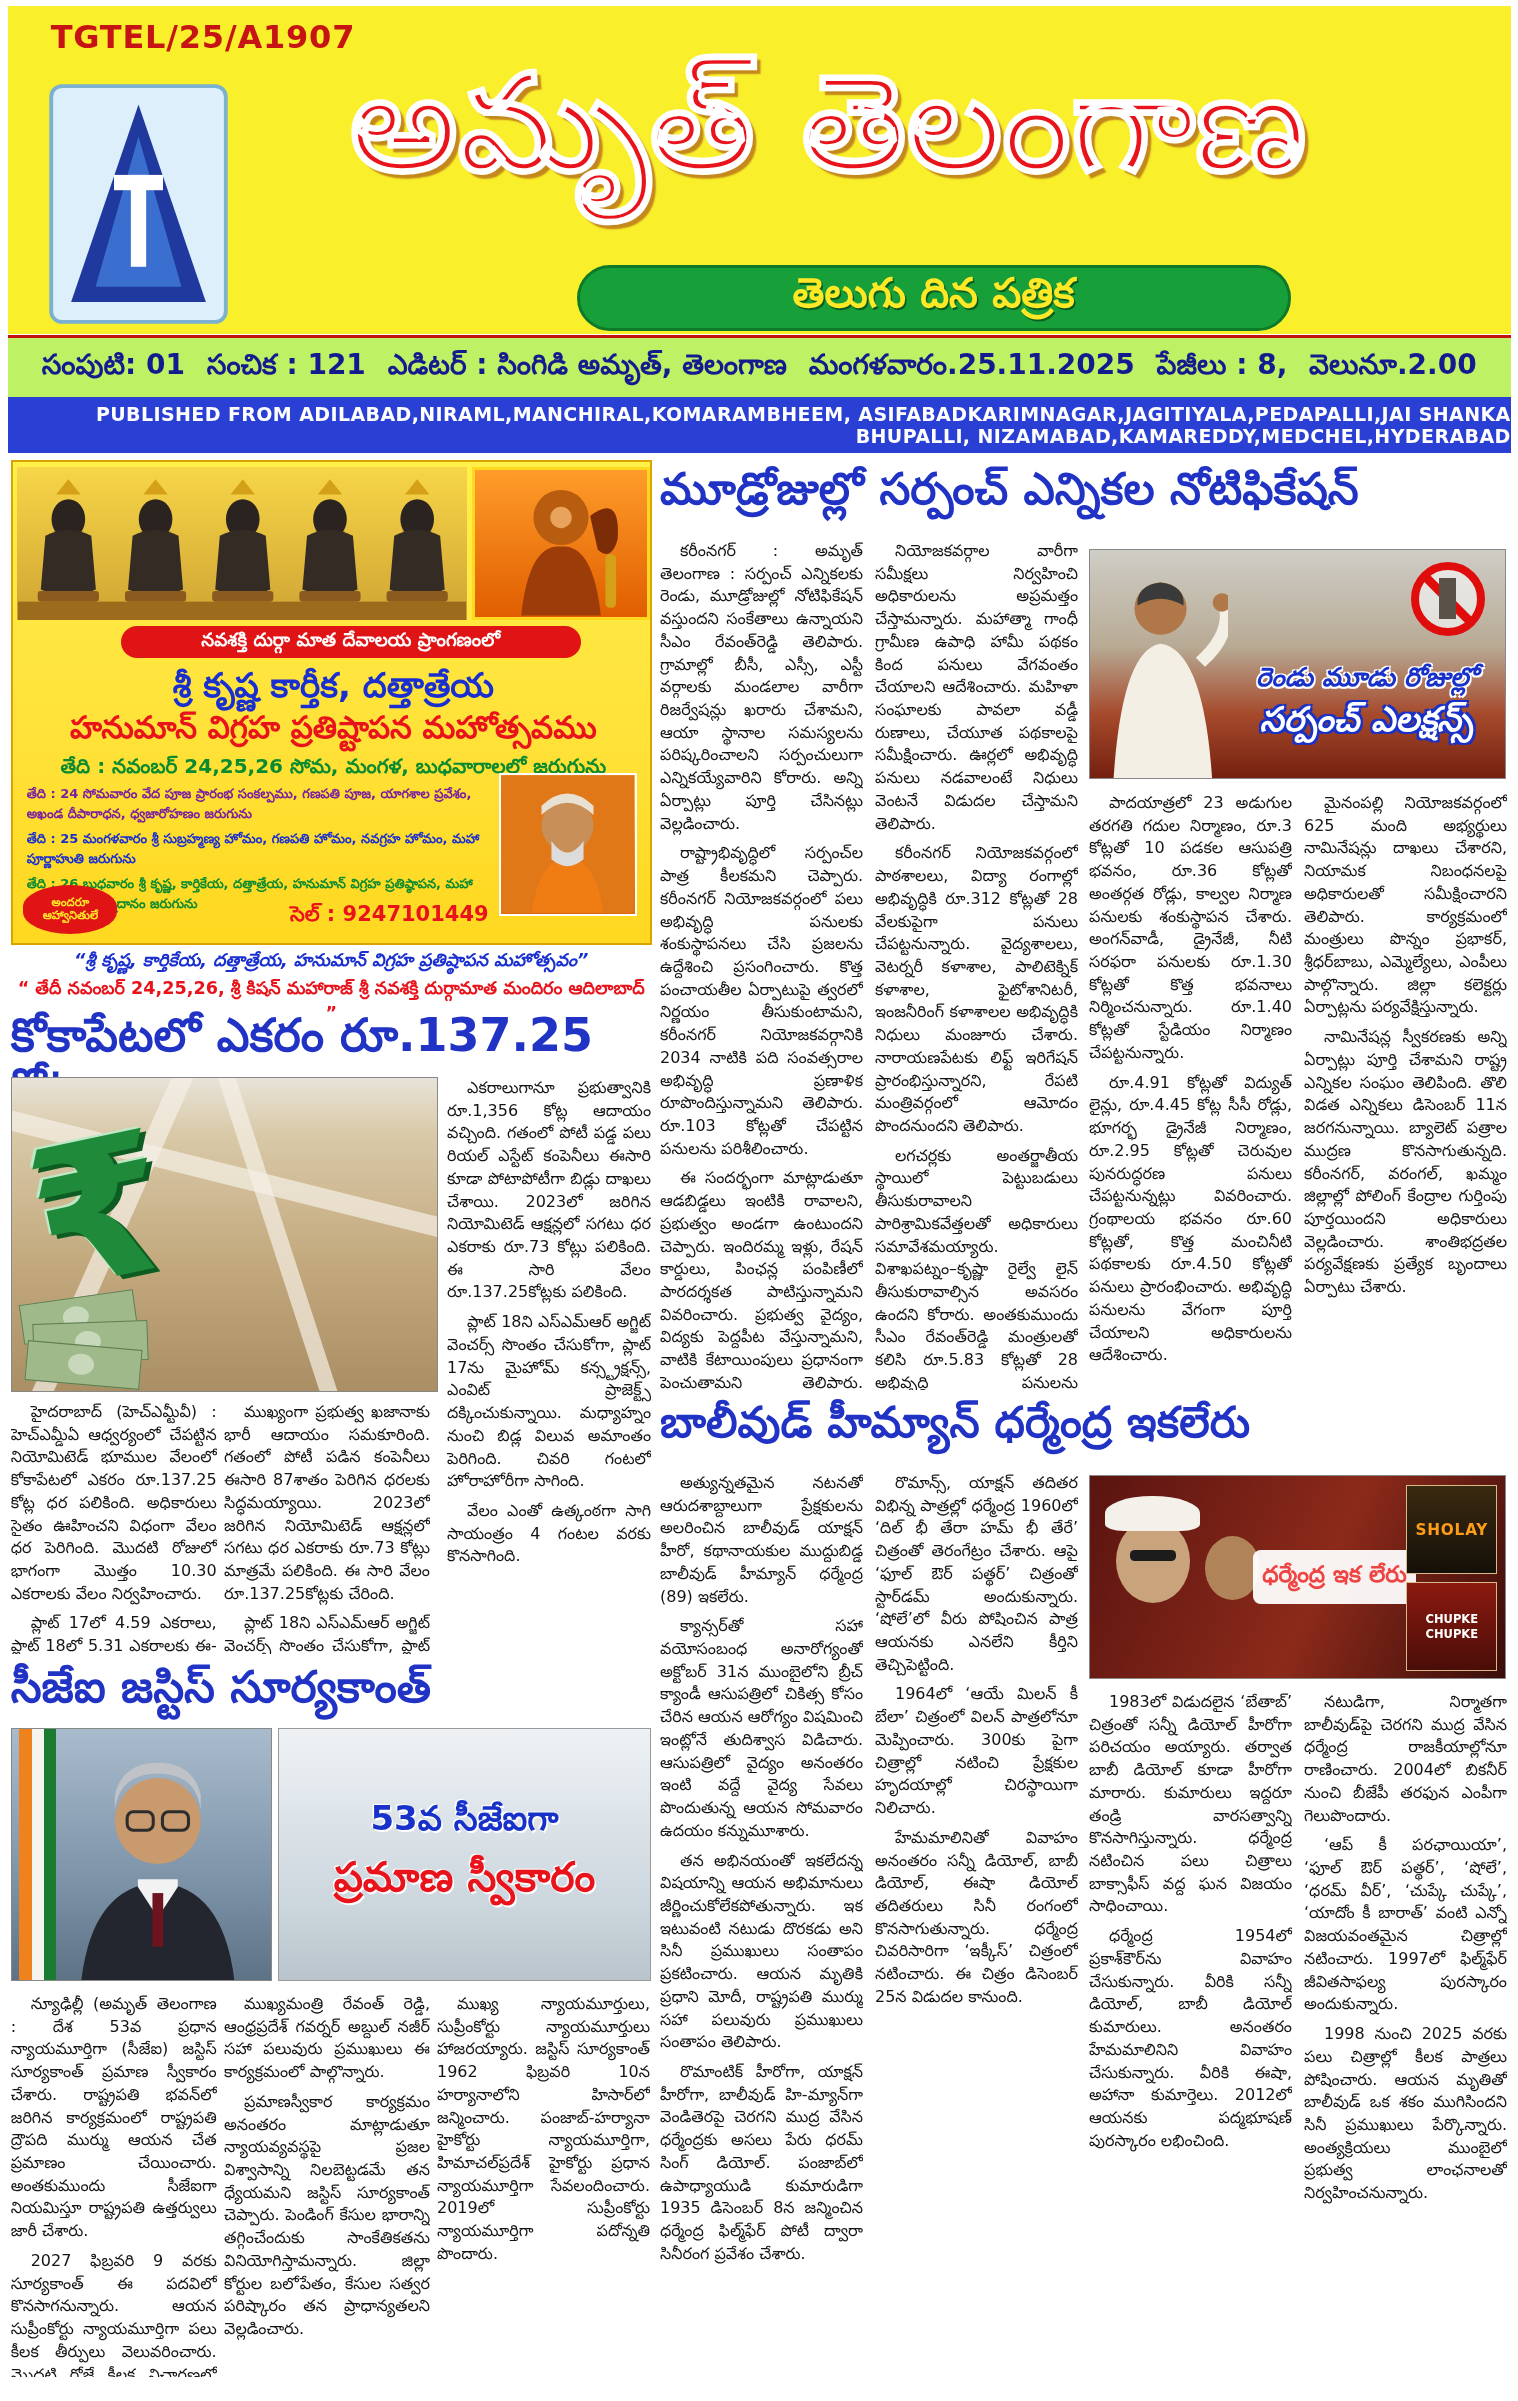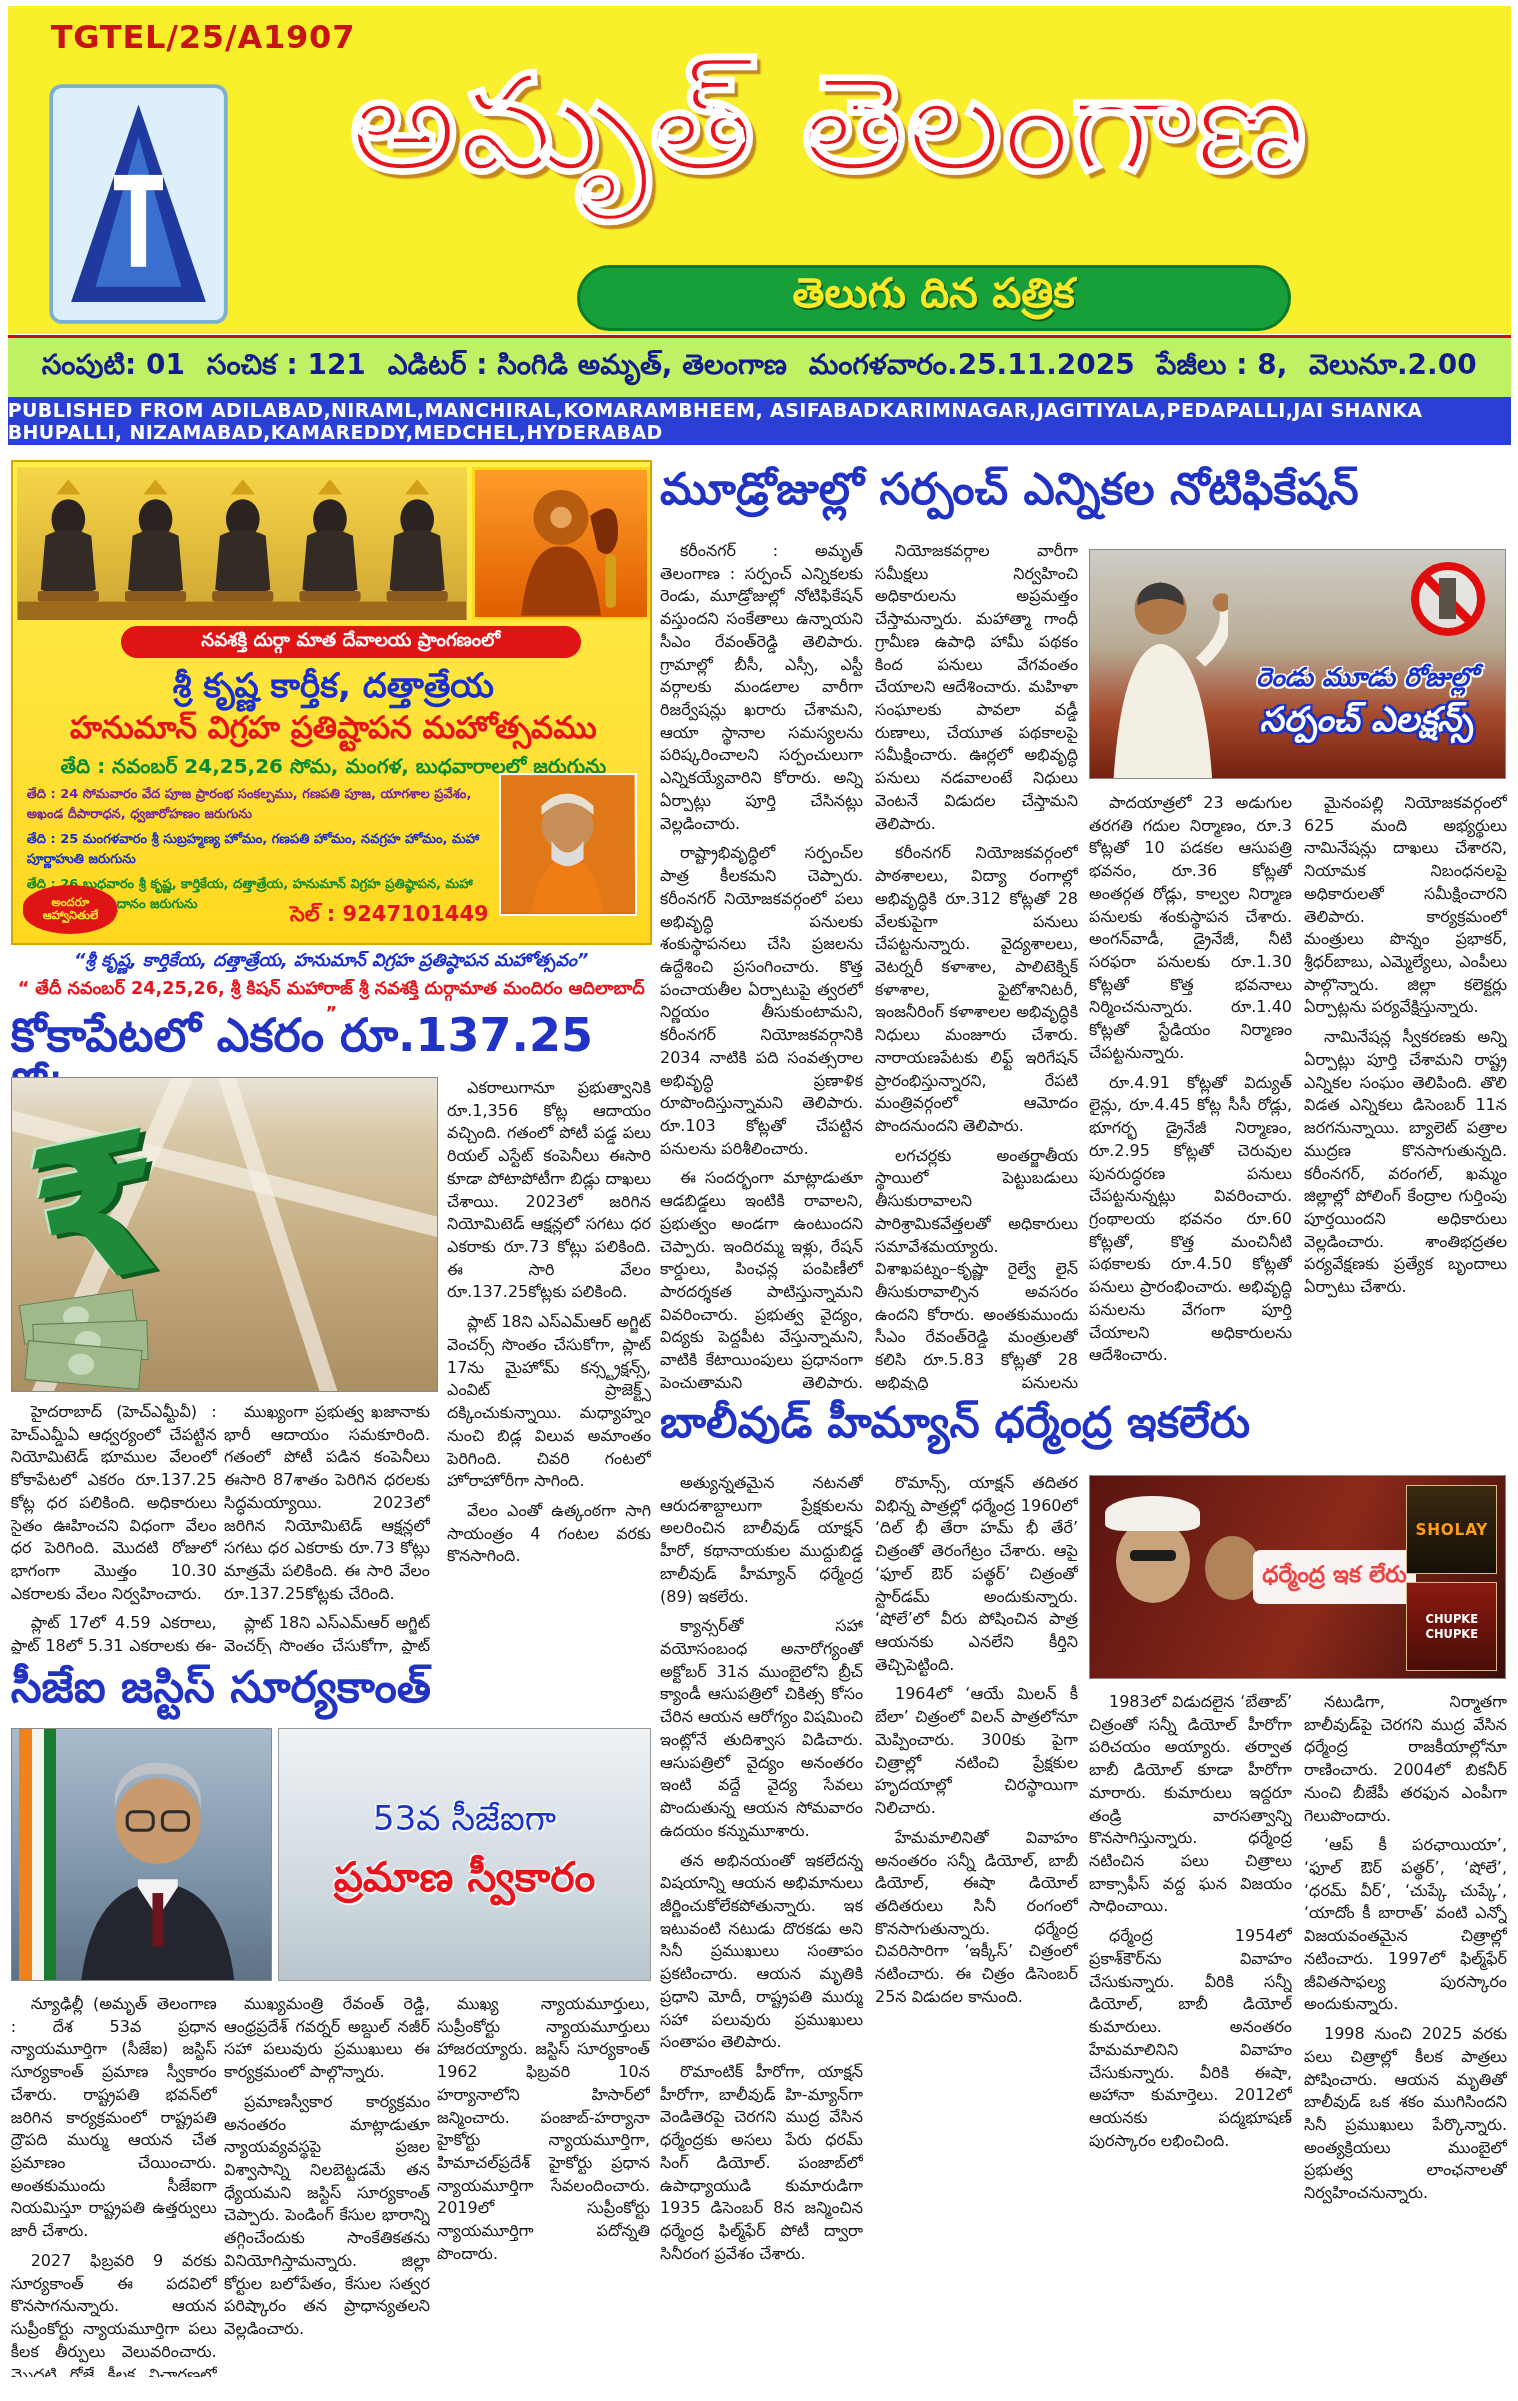--- a/index.html
+++ b/index.html
@@ -17,22 +17,22 @@
   .subtitle-banner { position:absolute; left:569px; top:259px; width:714px; height:66px;
                      background:#17a03a; border:3.8px solid #0d7a29; border-radius:37px;
                      display:flex; align-items:center; justify-content:center; }
   .subtitle-banner span { color:#ffe926; font-size:41px; font-weight:bold; text-shadow:1.5px 1.5px 0 #0a5c1f; }
 
   
   .info-bar { position:absolute; left:7.7px; top:335px; width:1503px; height:63px; background:#bef264;
               border-top:3.1px solid #c41212; display:flex; align-items:center; justify-content:space-between;
               padding:0 34px; }
   .info-bar span { color:#161a8f; font-size:28px; font-weight:bold; white-space:nowrap; }
-  .published-bar { position:absolute; left:7.7px; top:397px; width:1503px; height:48px; background:#2a3fd4;
-                   display:flex; align-items:center; justify-content:center; }
+  .published-bar { position:absolute; left:7.7px; top:397px; width:1503px; height:56px; background:#2a3fd4;
+                   display:flex; align-items:center; justify-content:center;text-align:right; }
   .published-bar span { color:#ffffff; font-size:19px; font-weight:bold; letter-spacing:0.4px; }
 
   
   .col { position:absolute; font-size:16px; line-height:1.42; color:#141414; text-align:justify; overflow:hidden; }
   .col p { margin-bottom:7px; text-indent:20px; }
   .headline { position:absolute; font-weight:bold; color:#2133c4; line-height:1.08; }
 
   
   .ad { position:absolute; left:10.7px; top:460px; width:641px; height:485px;
         background:linear-gradient(180deg,#fff04a 0%,#ffe23a 55%,#ffd81f 100%);
@@ -87,21 +87,21 @@
                     transform:rotate(-12deg); text-shadow:4.6px 4.6px 0 #0d5c22, -2.3px -2.3px 0 #bde8c6; }
   .ph-land .note { position:absolute; width:115px; height:40px; background:#9fb98a; border:1.5px solid #5f7c52; }
   .ph-land .note::after { content:""; position:absolute; left:41px; top:7.7px; width:26px; height:21.5px;
                     border-radius:50%; background:#c8d8ba; }
 
   .ph-cji { background:linear-gradient(180deg,#a9bccd 0%,#7d93a8 60%,#5d7285 100%); }
   .cji-banner { position:absolute; left:278px; top:1728px; width:373px; height:253px;
                 background:linear-gradient(180deg,#eef2f5 0%,#ccd6dd 70%,#b9c4cc 100%);
                 border:0.8px solid #999; display:flex; flex-direction:column; align-items:center;
                 justify-content:center; text-align:center; }
-  .cji-banner .b1 { color:#1831c8; font-size:34px; font-weight:normal;
+  .cji-banner .b1 { color:#1831c8; font-size:34px; font-weight:bold;
                     text-shadow:1.5px 1.5px 0 #fff,-1.5px -1.5px 0 #fff; }
   .cji-banner .b2 { color:#e8131b; font-size:41px; font-weight:bold; margin-top:7.7px;
                     text-shadow:1.5px 1.5px 0 #fff,-1.5px -1.5px 0 #fff; }
   .cji-banner .b3 { color:#e8131b; font-size:41px; font-weight:bold; margin-top:6.1px;
                     text-shadow:1.5px 1.5px 0 #fff,-1.5px -1.5px 0 #fff; }
 
   .ph-dharm { background:linear-gradient(115deg,#5a1410 0%,#8c2a1a 55%,#3a0d0a 100%); }
   .dh-band { position:absolute; left:163px; top:74px; width:163px; height:54px; background:rgba(255,255,255,.94);
              border-radius:7.7px; display:flex; align-items:center; justify-content:center; }
   .dh-band span { color:#ef4444; font-size:23px; font-weight:bold; }

